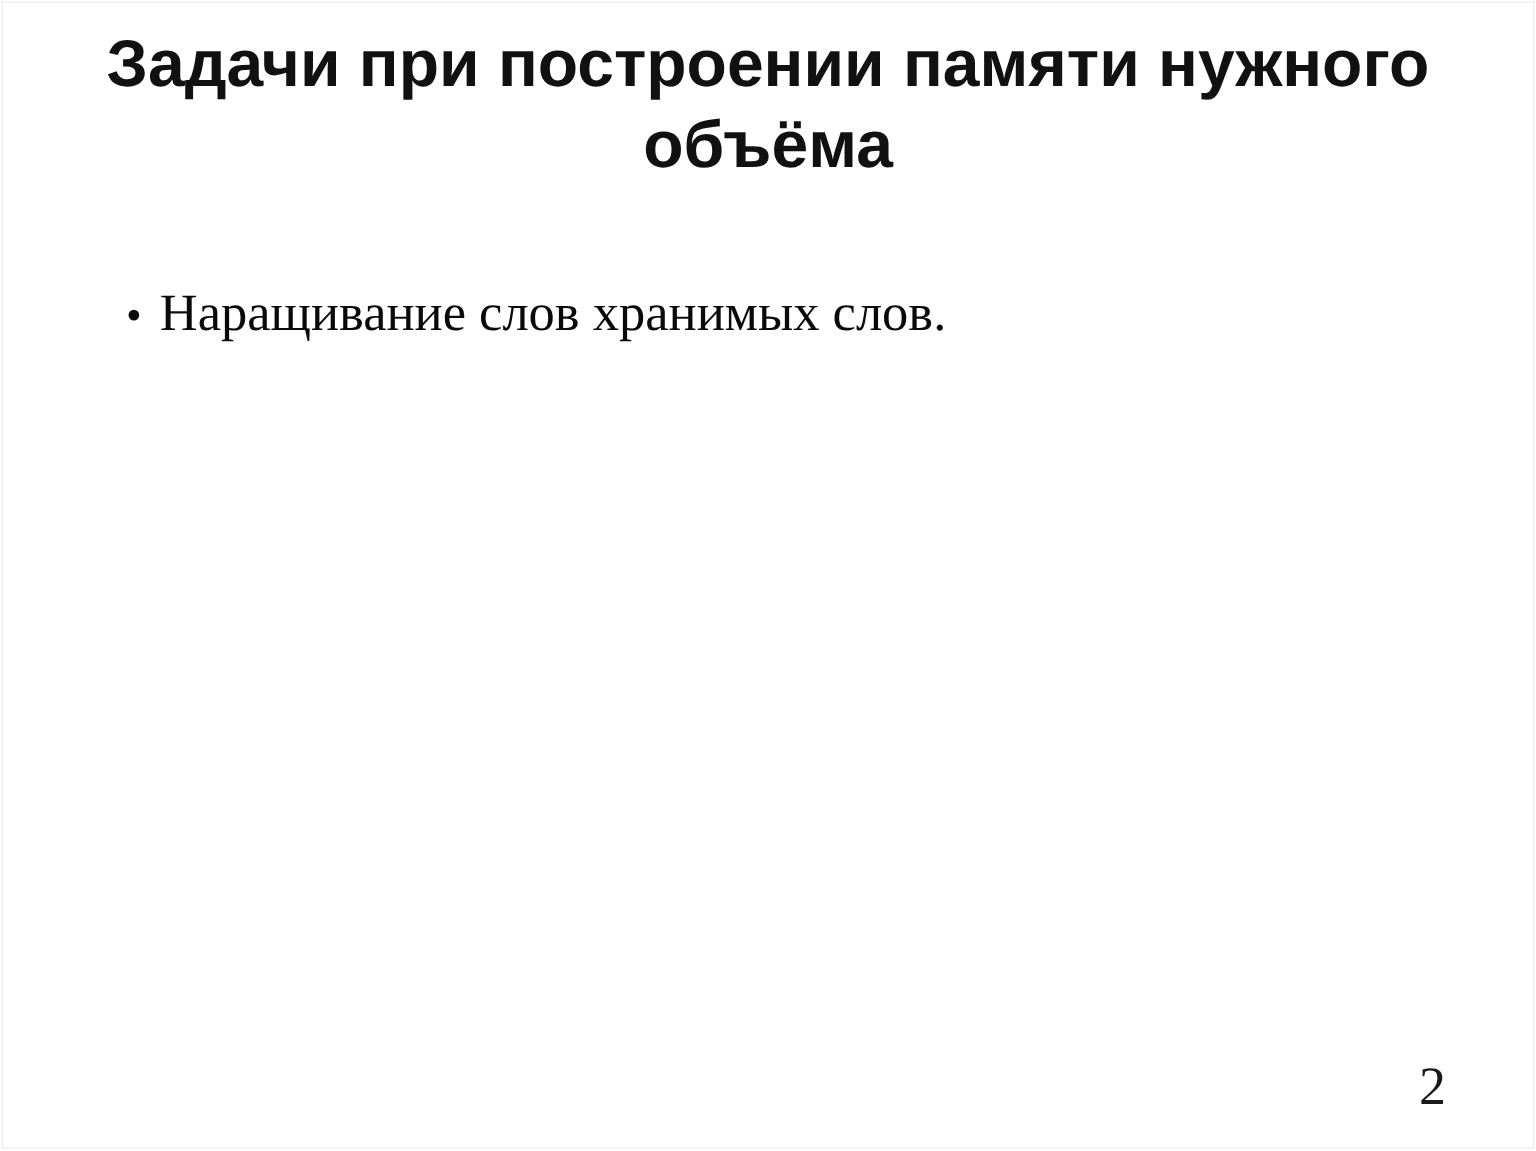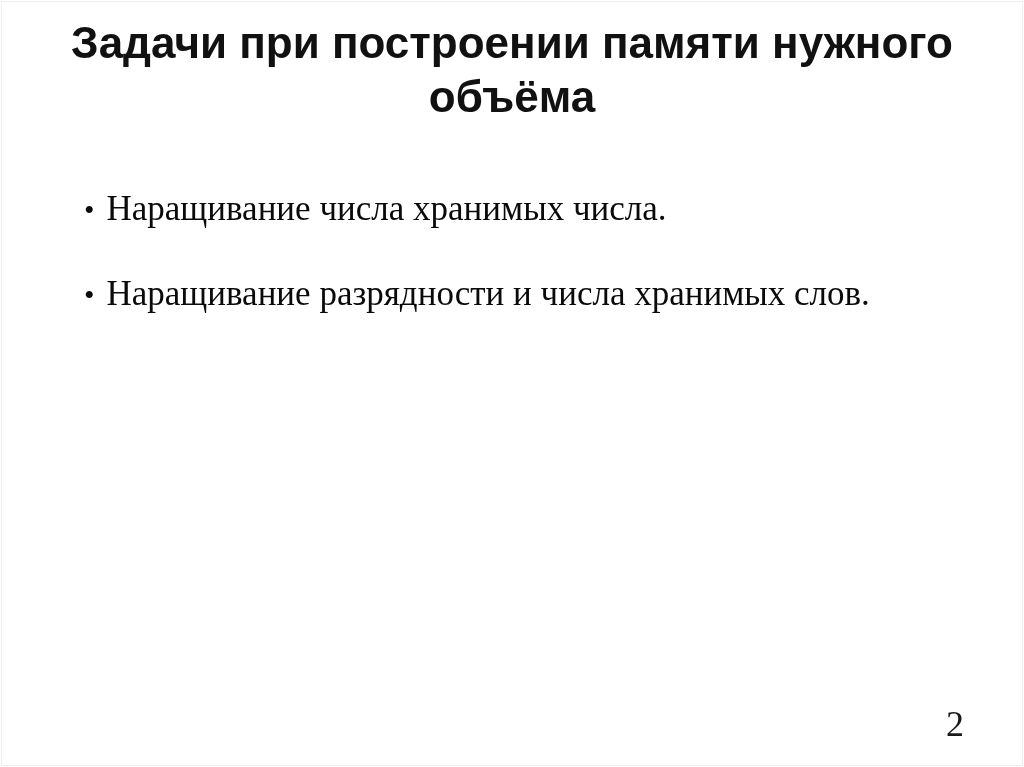--- a/index.html
+++ b/index.html
@@ -71,23 +71,20 @@
 </style>
 </head>
 <body>
 
 <div class="slide">
 
   <h1 class="slide-title">Задачи при построении памяти нужного объёма</h1>
 
   <ul class="bullet-list">
     <li class="bullet-item">
-      <span class="bullet-marker">•</span><span>Наращивание числа хранимых числа.</span>
-    </li>
-    <li class="bullet-item">
-      <span class="bullet-marker">•</span><span>Наращивание разрядности и числа хранимых слов.</span>
+      <span class="bullet-marker">•</span><span>Наращивание слов хранимых слов.</span>
     </li>
   </ul>
 
   <div class="page-number">2</div>
 
   <div class="edge-frame"></div>
 </div>
 
 </body></html>

